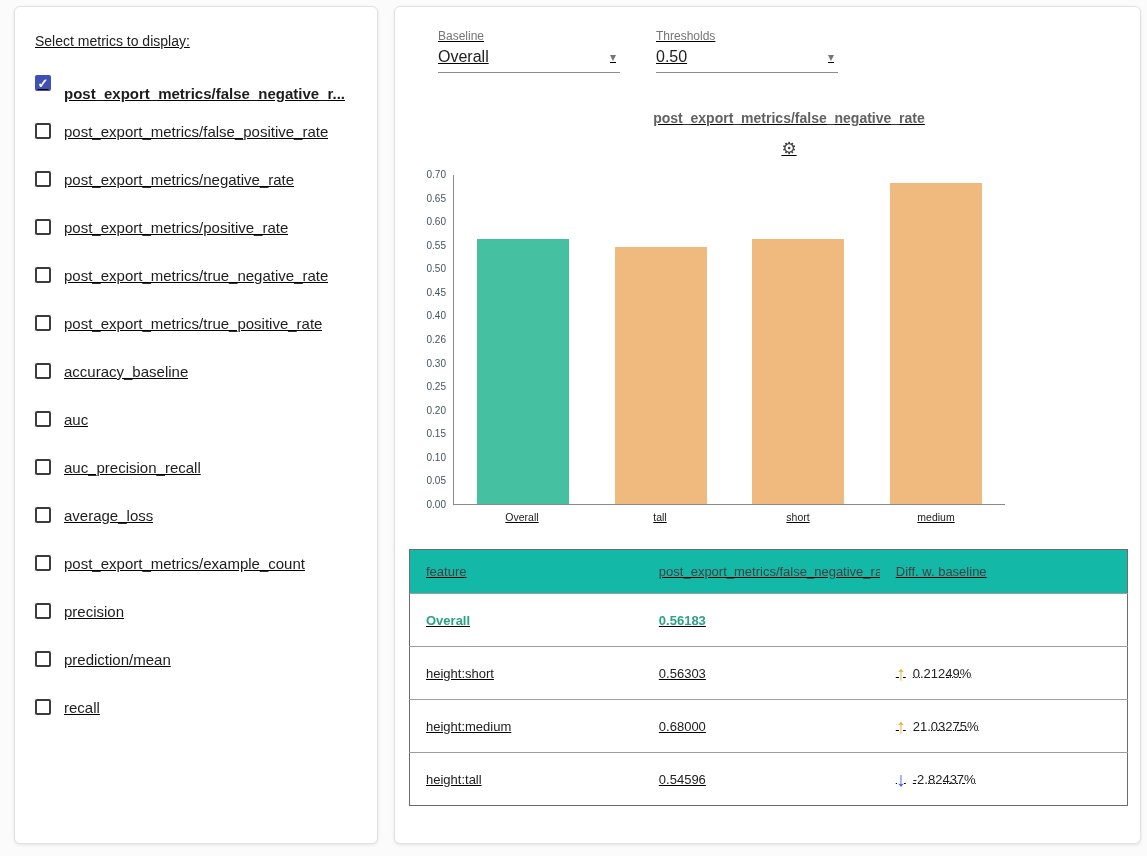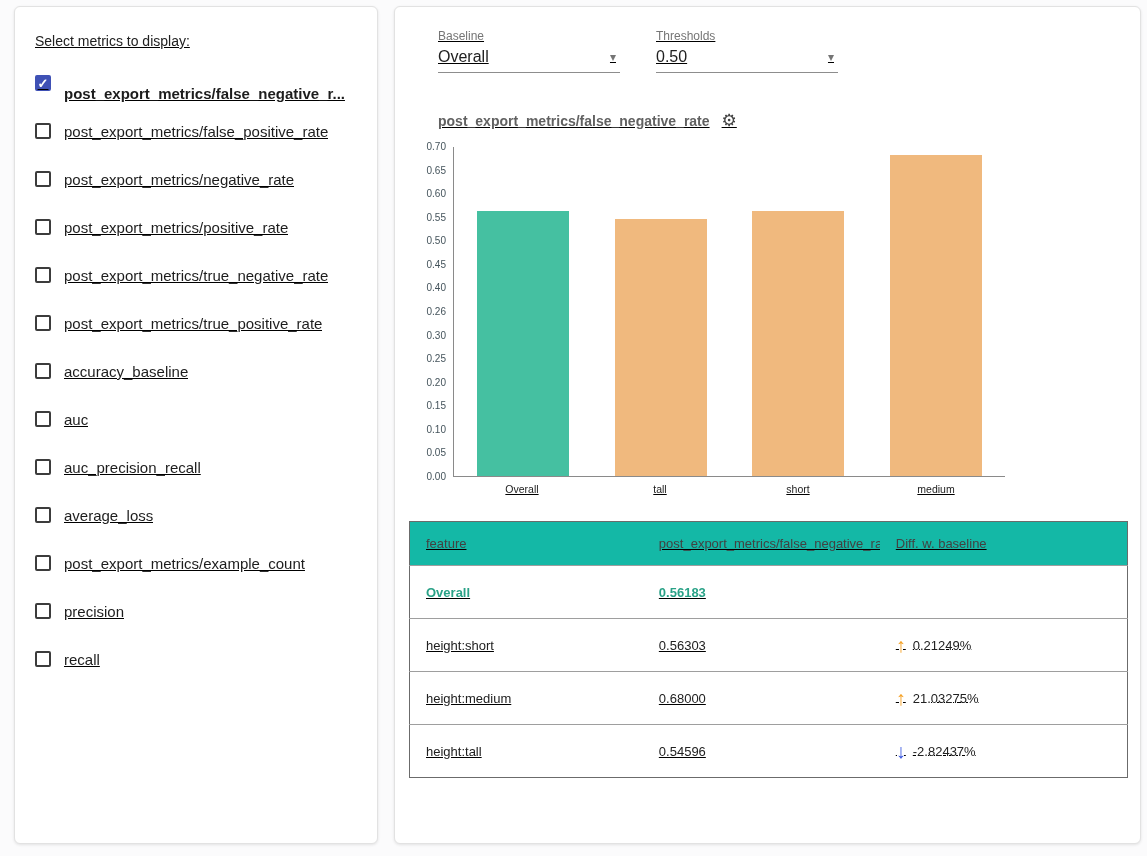--- a/index.html
+++ b/index.html
@@ -36,21 +36,21 @@
   .controls-row { display:flex; gap:36px; padding:22px 0 0 43px; }
   .dropdown { width:182px; }
   .dd-label { font-size:12px; color:#757575; }
   .dd-value-row {
     display:flex; justify-content:space-between; align-items:center;
     border-bottom:1px solid #8d8d8d;
     padding:3px 4px 6px 0; margin-top:2px;
     font-size:16px; color:#212121; cursor:pointer;
   }
   .dd-arrow { font-size:12px; color:#757575; }
-  .chart-title-row { margin:37px 0 0 43px; display:flex; align-items:center; gap:12px; }
+  .chart-title-row { margin:37px 0 0 43px; display:flex; align-items:center; gap:12px;flex-direction:column; }
   .chart-title { font-size:14px; font-weight:bold; color:#616161; }
   .gear { font-size:17px; color:#424242; cursor:pointer; }
   
   .chart-block { margin:16px 0 0 22px; }
   .chart-wrap { display:flex; }
   .y-axis { position:relative; width:36px; height:330px; flex:none; }
   .ytick { position:absolute; right:7px; font-size:10px; color:#44535b; line-height:10px; }
   .plot {
     position:relative; width:552px; height:330px;
     border-left:1px solid #8a8a8a; border-bottom:1px solid #8a8a8a;
@@ -122,20 +122,24 @@
         <span class="checkbox"></span>
         <span class="metric-label">average_loss</span>
       </div>
       <div class="metric-item">
         <span class="checkbox"></span>
         <span class="metric-label">post_export_metrics/example_count</span>
       </div>
       <div class="metric-item">
         <span class="checkbox"></span>
         <span class="metric-label">precision</span>
+      </div>
+      <div class="metric-item">
+        <span class="checkbox"></span>
+        <span class="metric-label">prediction/mean</span>
       </div>
       <div class="metric-item">
         <span class="checkbox"></span>
         <span class="metric-label">recall</span>
       </div>
     </div>
 </div>
 
 <div class="card" id="right-card">
   <div class="controls-row">

